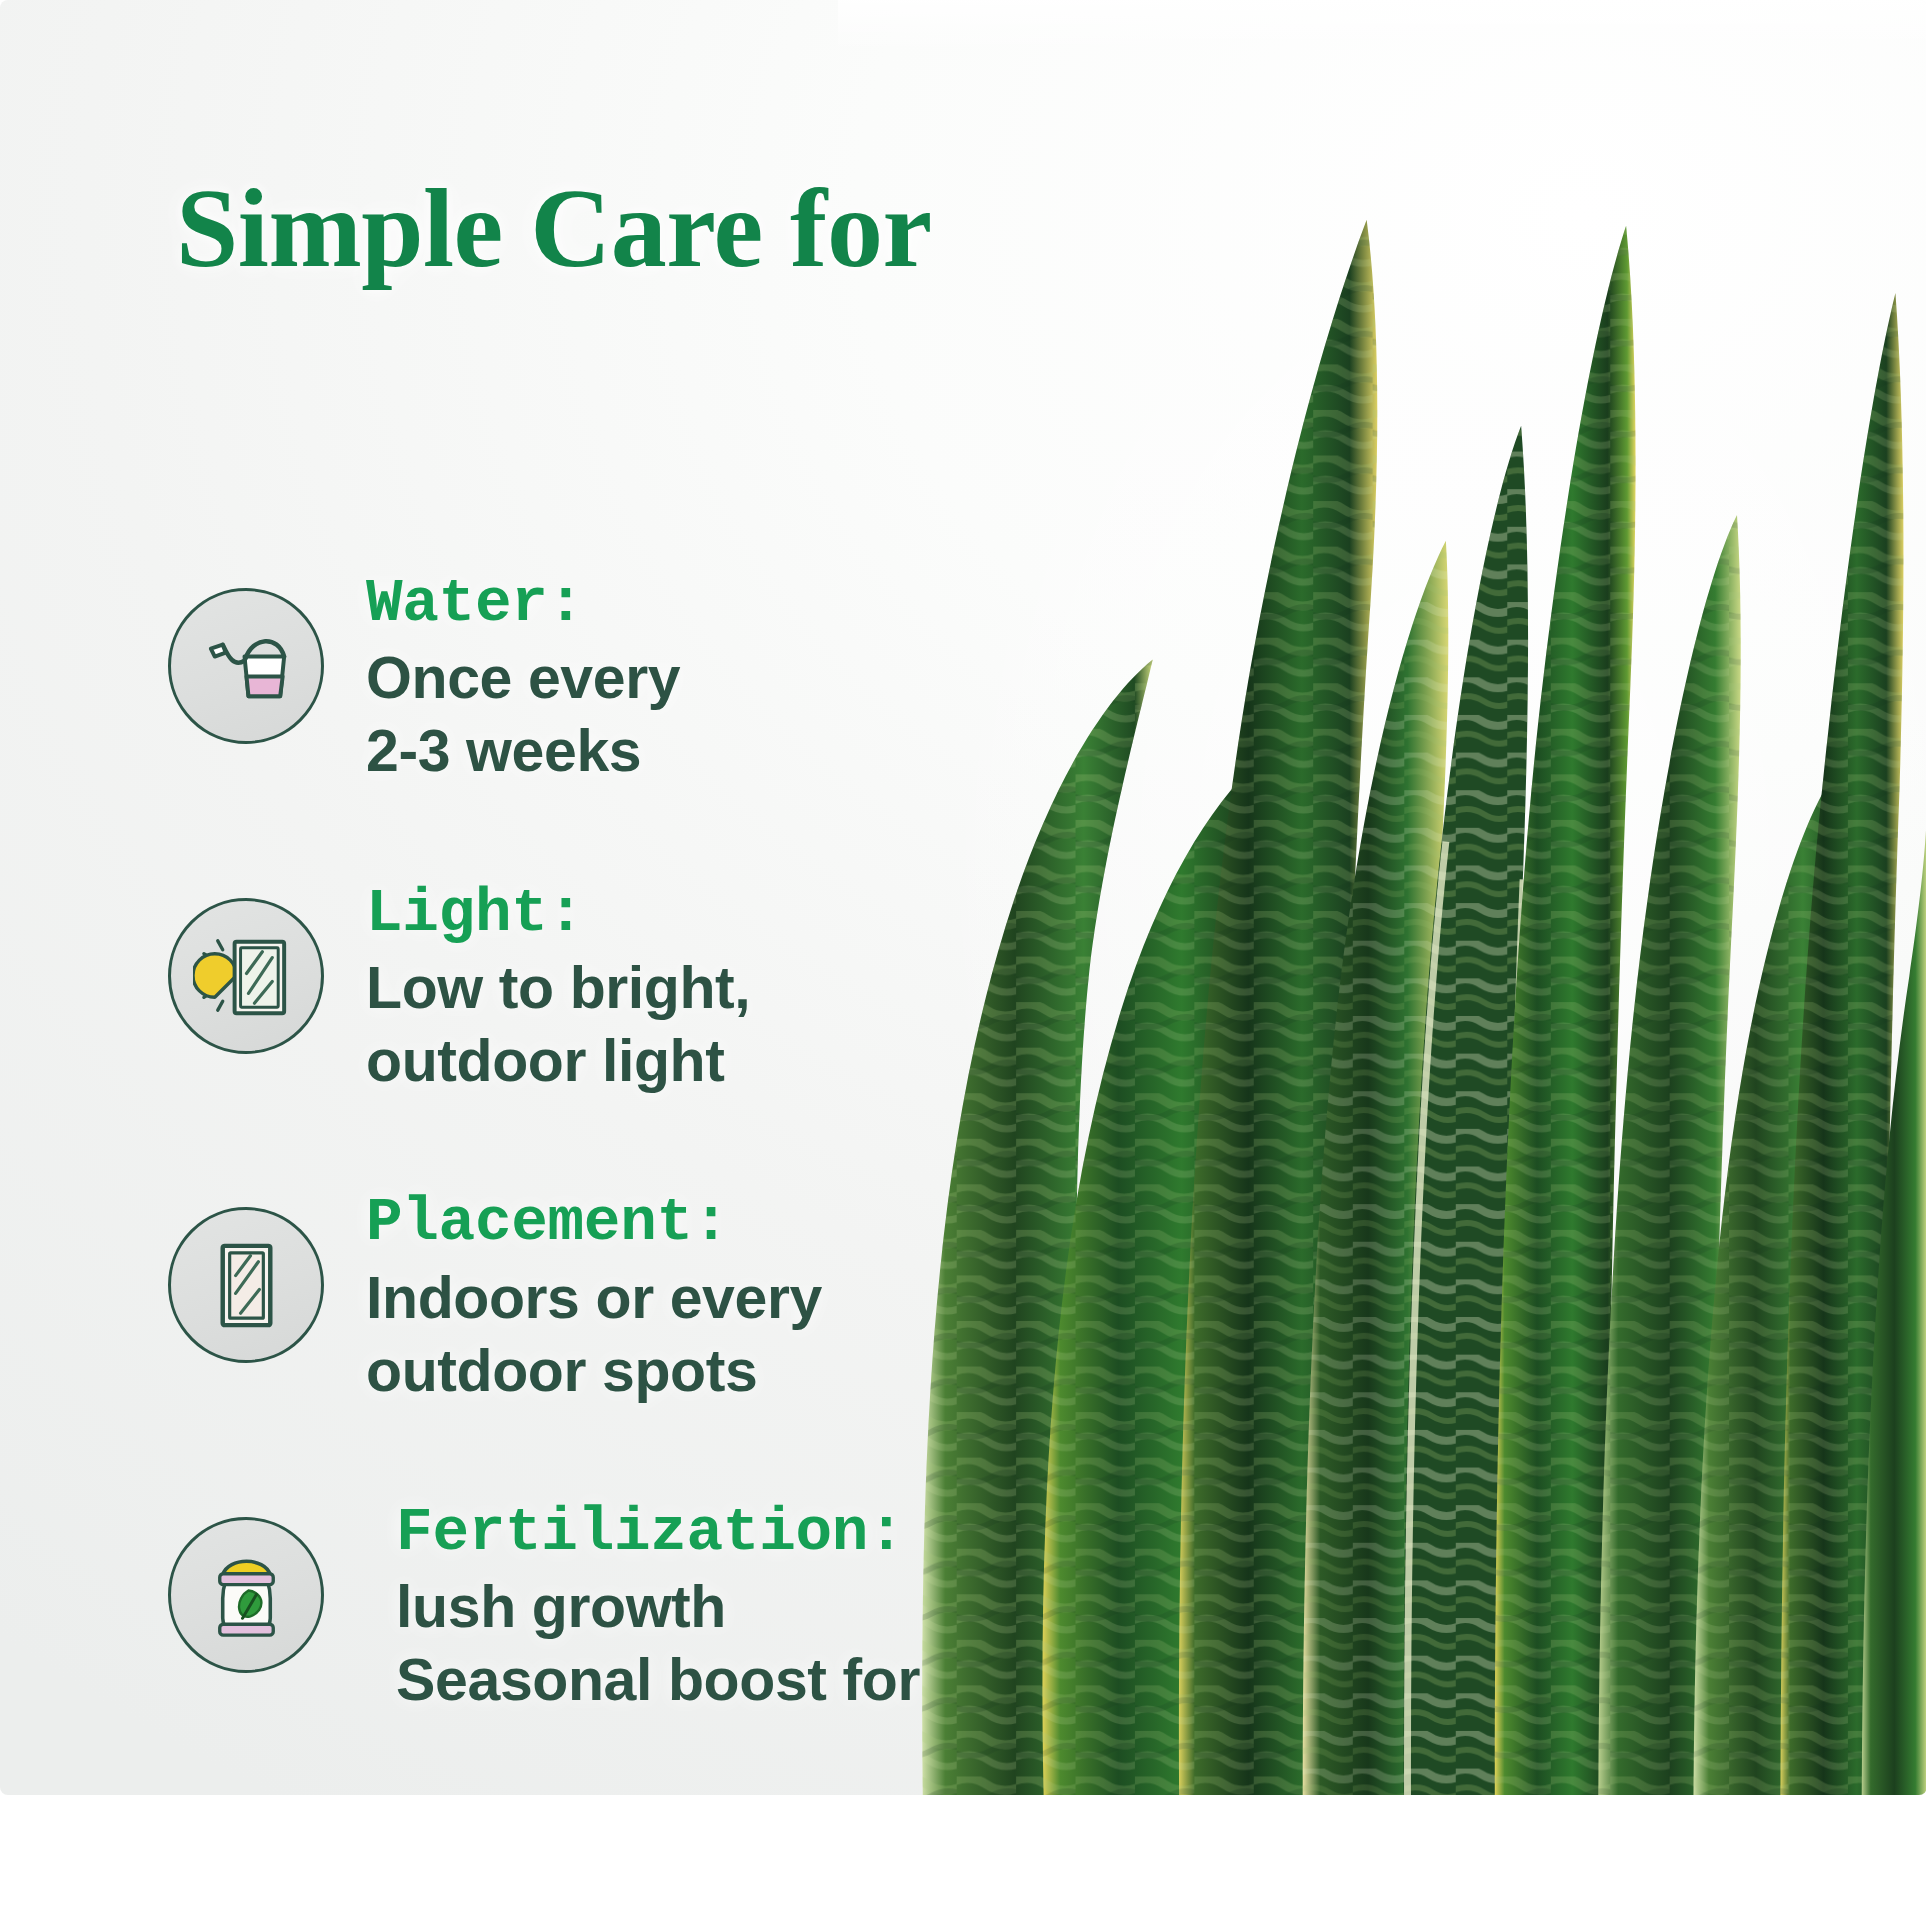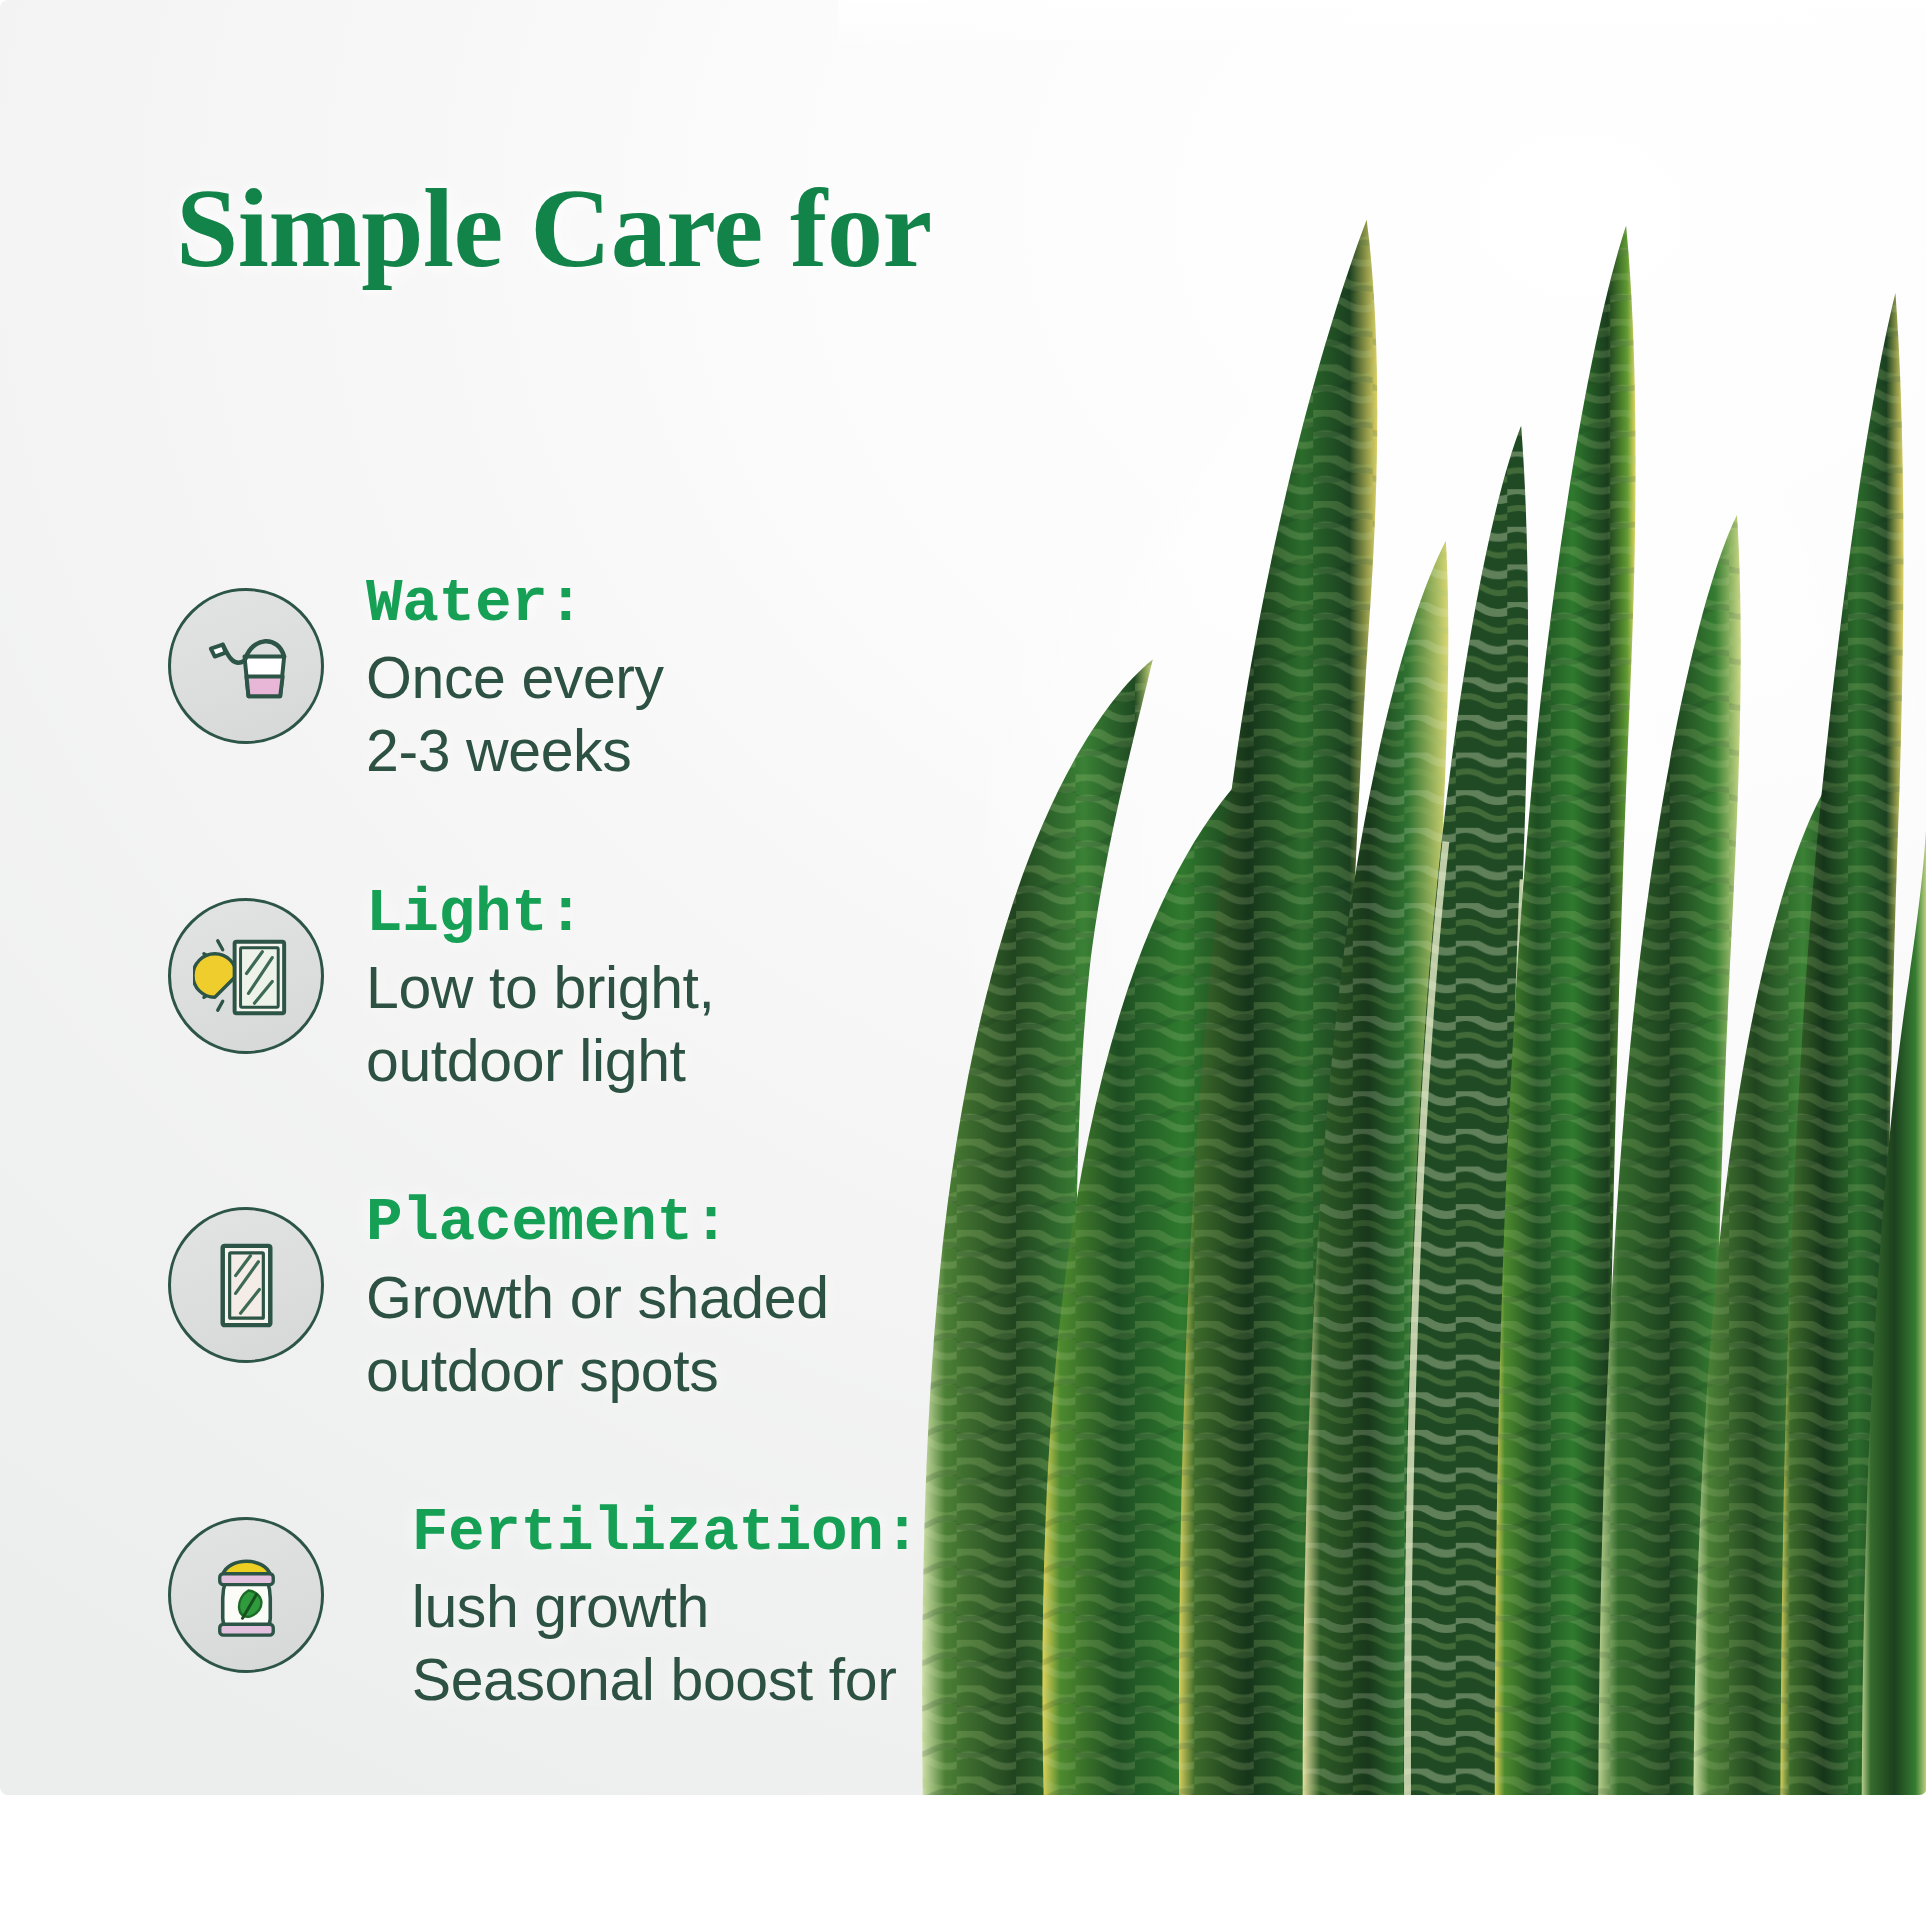--- a/index.html
+++ b/index.html
@@ -43,21 +43,21 @@
 
   .care-text { padding-top:4px; }
   .care-label {
     font-family:Liberation Mono, monospace; font-weight:bold;
     font-size:61px; line-height:1.12; color:#16a055;
     letter-spacing:-0.3px;
     text-shadow:0 0 20px rgba(255,255,255,.9);
     white-space:nowrap;
   }
   .care-desc {
-    font-family:"Liberation Sans", sans-serif; font-weight:400;
+    font-family:"Liberation Sans", sans-serif; font-weight:700;
     font-size:59px; line-height:1.24; color:#2d5244;
     letter-spacing:-0.4px; margin-top:4px;
     text-shadow:0 0 18px rgba(255,255,255,.85);
   }
   .care-desc .dl { display:block; white-space:nowrap; }
 
   
   #plant-photo { position:absolute; right:0; top:0; width:1089px; height:1927px; z-index:2; }
   #plant-photo svg { display:block; width:100%; height:100%; }
   #plant-glow {
@@ -264,21 +264,21 @@
           <g stroke="#3d6a56" stroke-width="3.2" stroke-linecap="round">
             <path d="M43 62 L66 30"></path>
               <path d="M43 44 L58 24"></path>
               <path d="M48 82 L67 58"></path>
           </g>
         </svg>
       </div>
       <div class="care-text">
         <div class="care-label">Placement:</div>
         <div class="care-desc">
-          <span class="dl">Growth or shaded</span>
+          <span class="dl">Indoors or every</span>
           <span class="dl">outdoor spots</span>
         </div>
       </div>
     </div>
 
     <div class="care-item">
       <div class="icon-badge">
         <svg width="107" height="107" viewBox="0 0 108 108">
           <path d="M30 34 C 36 16 72 16 78 34 Z" fill="#edcf22" stroke="#2c5447" stroke-width="3.6" stroke-linejoin="round"></path>
           <path d="M30 58 C 30 44 34 40 34 36 H74 C 74 40 78 44 78 58 V78 C 78 86 74 88 74 92 H34 C 34 88 30 86 30 78 Z" fill="#fbfbf8" stroke="#2c5447" stroke-width="3.6" stroke-linejoin="round"></path>

